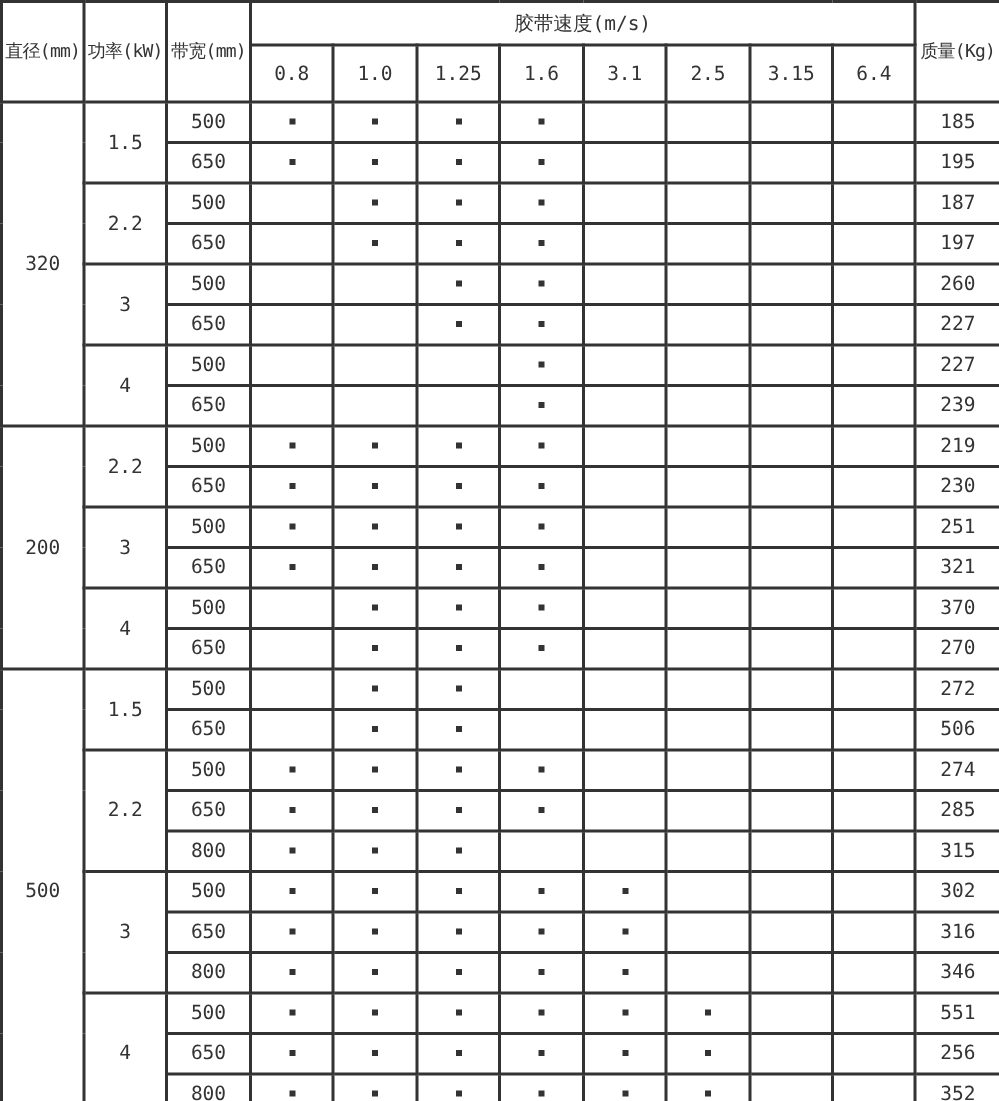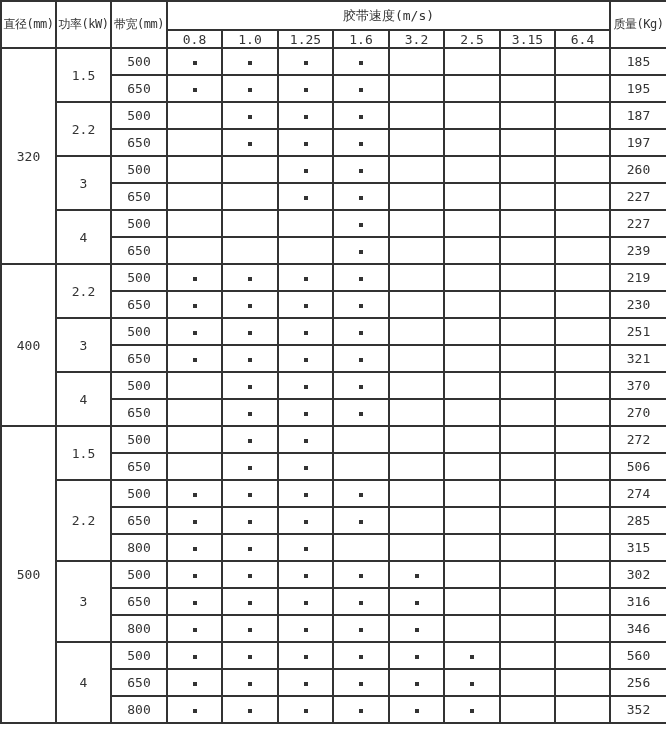--- a/index.html
+++ b/index.html
@@ -30,21 +30,21 @@
     font-weight: normal;
     overflow: hidden;
     white-space: nowrap;
   }
   table.spec-table thead th.label-cell {
     font-size: 12px;
     letter-spacing: -0.5px;
     margin-top: 45px;
   }
   tr.header-row-1 { height: 29px; }
-  tr.header-row-2 { height: 18px; }
+  tr.header-row-2 { height: 38px; }
   tbody tr.data-row { height: 27px; }
   .dot {
     display: inline-block;
     width: 4px;
     height: 4px;
     background: #333333;
     vertical-align: middle;
   }
 </style>
 </head>
@@ -72,21 +72,21 @@
         <th rowspan="2" class="label-cell">功率(kW)</th>
         <th rowspan="2" class="label-cell">带宽(mm)</th>
         <th colspan="8">胶带速度(m/s)</th>
         <th rowspan="2" class="label-cell">质量(Kg)</th>
       </tr>
       <tr class="header-row-2">
         <th>0.8</th>
         <th>1.0</th>
         <th>1.25</th>
         <th>1.6</th>
-        <th>3.2</th>
+        <th>3.1</th>
         <th>2.5</th>
         <th>3.15</th>
         <th>6.4</th>
       </tr>
     </thead>
     <tbody id="table-body">
         <tr class="data-row">
           <td rowspan="8">320</td>
           <td rowspan="2">1.5</td>
           <td>500</td>
@@ -181,21 +181,21 @@
           <td></td>
           <td></td>
           <td><span class="dot"></span></td>
           <td></td>
           <td></td>
           <td></td>
           <td></td>
           <td>239</td>
         </tr>
         <tr class="data-row">
-          <td rowspan="6">400</td>
+          <td rowspan="6">200</td>
           <td rowspan="2">2.2</td>
           <td>500</td>
           <td><span class="dot"></span></td>
           <td><span class="dot"></span></td>
           <td><span class="dot"></span></td>
           <td><span class="dot"></span></td>
           <td></td>
           <td></td>
           <td></td>
           <td></td>
@@ -367,21 +367,21 @@
           <td rowspan="3">4</td>
           <td>500</td>
           <td><span class="dot"></span></td>
           <td><span class="dot"></span></td>
           <td><span class="dot"></span></td>
           <td><span class="dot"></span></td>
           <td><span class="dot"></span></td>
           <td><span class="dot"></span></td>
           <td></td>
           <td></td>
-          <td>560</td>
+          <td>551</td>
         </tr>
         <tr class="data-row">
           <td>650</td>
           <td><span class="dot"></span></td>
           <td><span class="dot"></span></td>
           <td><span class="dot"></span></td>
           <td><span class="dot"></span></td>
           <td><span class="dot"></span></td>
           <td><span class="dot"></span></td>
           <td></td>

